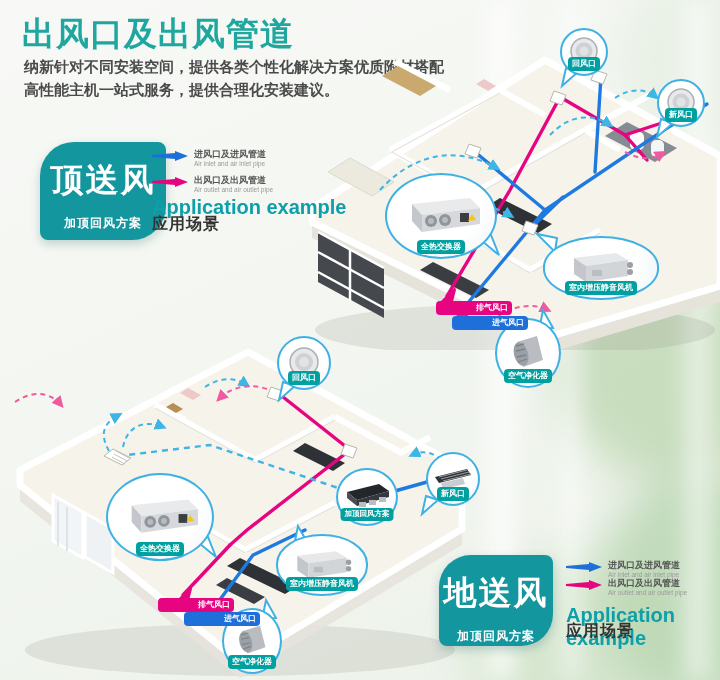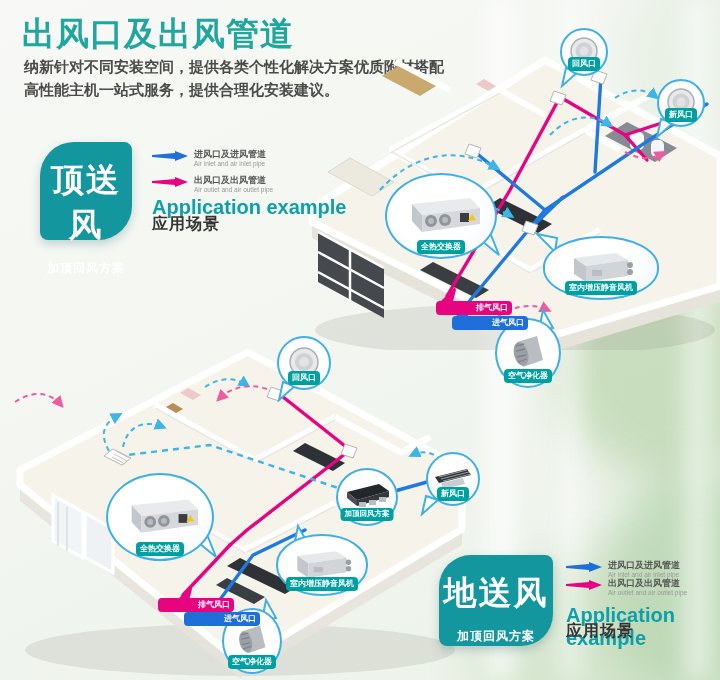--- a/index.html
+++ b/index.html
@@ -8,21 +8,21 @@
          background:linear-gradient(155deg,#f8f9f6 0%,#f3f6f1 45%,#ecf2e9 100%);}
   .abs{position:absolute;}
   
   .blob{position:absolute;border-radius:50%;filter:blur(22px);}
   .streak{position:absolute;filter:blur(10px);background:linear-gradient(90deg,rgba(255,255,255,0),rgba(255,255,255,.85),rgba(255,255,255,0));}
   
   .title{left:22px;top:12px;font-size:33px;font-weight:bold;color:#1fa79f;letter-spacing:1px;}
   .subtitle{left:24px;top:56px;width:440px;font-size:15px;line-height:1.5;color:#4a4a4a;white-space:pre-line;font-weight:bold;}
   
   .badge{background:#13969e;color:#fff;text-align:center;box-shadow:0 4px 10px rgba(30,100,105,.25);}
-  .badge.top{left:40px;top:142px;width:92px;height:98px;border-radius:34px 8px 34px 8px;}
+  .badge.top{left:40px;top:142px;width:126px;height:98px;border-radius:34px 8px 34px 8px;}
   .badge.bottom{left:439px;top:555px;width:114px;height:91px;border-radius:32px 8px 32px 8px;text-align:center;}
   .badge .big{display:block;font-size:33px;font-weight:bold;letter-spacing:2px;margin-top:16px;}
   .badge .small{display:block;font-size:12px;font-weight:bold;letter-spacing:1px;margin-top:12px;}
   
   .legend-row{position:absolute;display:flex;align-items:flex-start;gap:6px;}
   .legend-zh{font-size:9px;font-weight:bold;color:#555;line-height:1.1;}
   .legend-en{font-size:6.5px;color:#9a9a9a;line-height:1.2;}
   .appex-en{font-size:20px;font-weight:bold;color:#0d9faa;}
   .appex-zh{font-size:16px;font-weight:bold;color:#333;letter-spacing:1px;}
   

